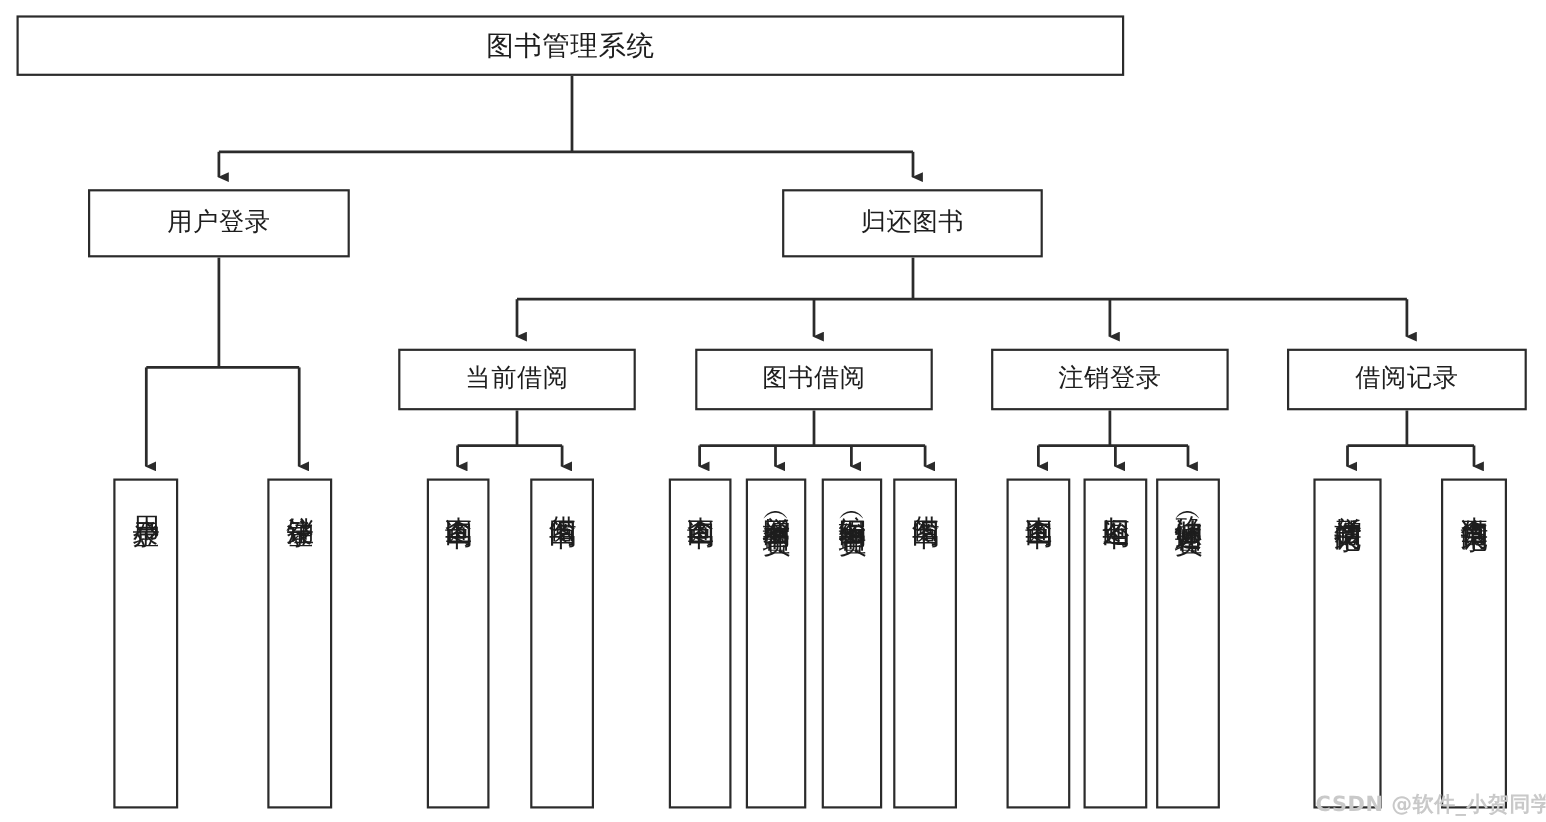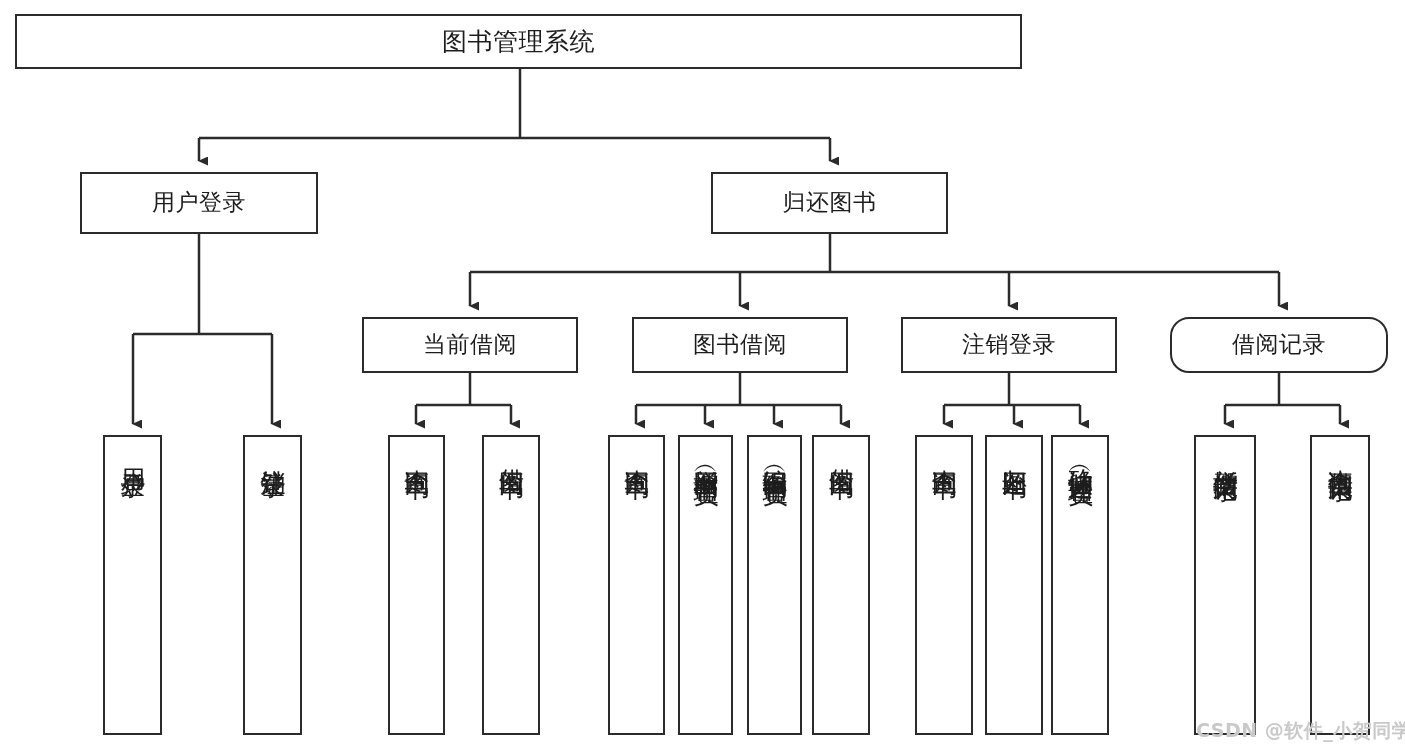--- a/index.html
+++ b/index.html
@@ -122,21 +122,21 @@
 
   <div class="node horiz" style="left: 362px; top: 317px; width: 216px; height: 56px;">
     <span class="lbl">当前借阅</span>
   </div>
   <div class="node horiz" style="left: 632px; top: 317px; width: 216px; height: 56px;">
     <span class="lbl">图书借阅</span>
   </div>
   <div class="node horiz" style="left: 901px; top: 317px; width: 216px; height: 56px;">
     <span class="lbl">注销登录</span>
   </div>
-  <div class="node horiz" style="left: 1170px; top: 317px; width: 218px; height: 56px; border-radius: 19px;">
+  <div class="node horiz" style="left: 1170px; top: 317px; width: 218px; height: 56px;">
     <span class="lbl">借阅记录</span>
   </div>
 
   <div class="node vert" style="left: 103px; top: 435px; width: 59px; height: 300px;">
     <span class="lbl">用户登录</span>
   </div>
   <div class="node vert" style="left: 243px; top: 435px; width: 59px; height: 300px;">
     <span class="lbl">注销登录</span>
   </div>
   <div class="node vert" style="left: 388px; top: 435px; width: 57px; height: 300px;">

